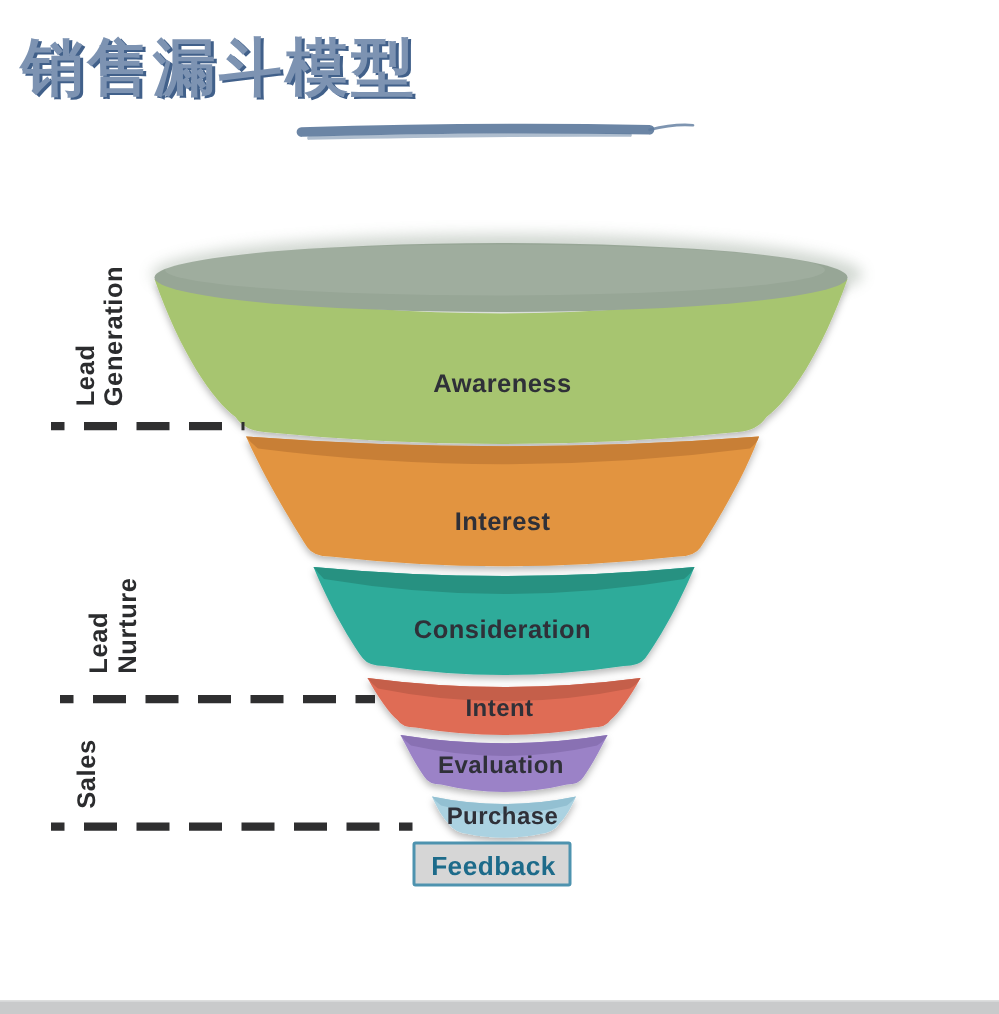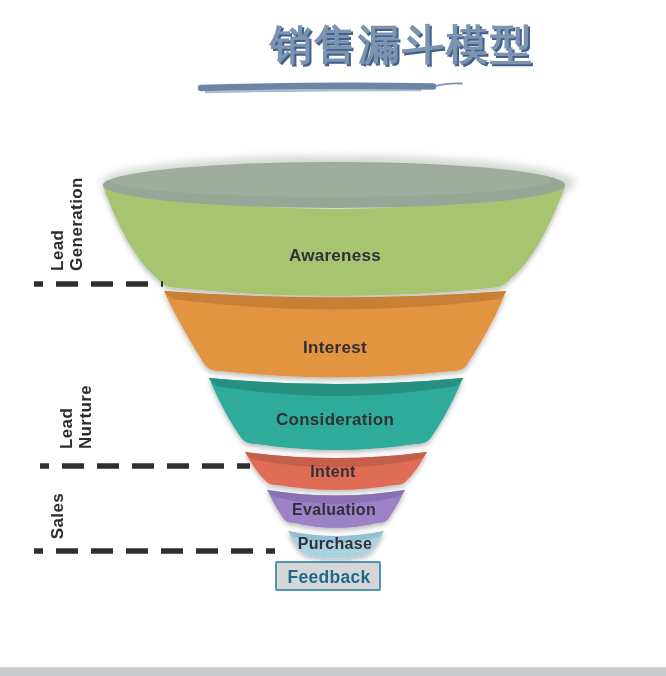--- a/index.html
+++ b/index.html
@@ -2,21 +2,21 @@
 <html><head>
 <meta charset="utf-8">
 <style>
   html,body{margin:0;padding:0;}
   body{
     width:666px;height:676px;position:relative;background:#ffffff;overflow:hidden;
     font-family:"Liberation Sans", sans-serif;
   }
   .page-title{
     position:absolute;top:24px;left:0;width:534px;margin:0;
-    text-align:right;padding-left:14px;box-sizing:border-box;
+    text-align:left;padding-left:14px;box-sizing:border-box;
     font-family:"DejaVu Serif","Liberation Serif",serif;
     font-size:42px;line-height:1.0;font-weight:700;letter-spacing:2px;
     color:#7d93b2;text-shadow:2px 1.5px 0 #41608a;
   }
   .funnel-svg{position:absolute;left:0;top:0;width:666px;height:676px;}
   .stage-label{
     font-family:"Liberation Sans", sans-serif;font-weight:700;fill:#2f3038;
     text-anchor:middle;letter-spacing:0.3px;
   }
   .lbl-17{font-size:17px;}

